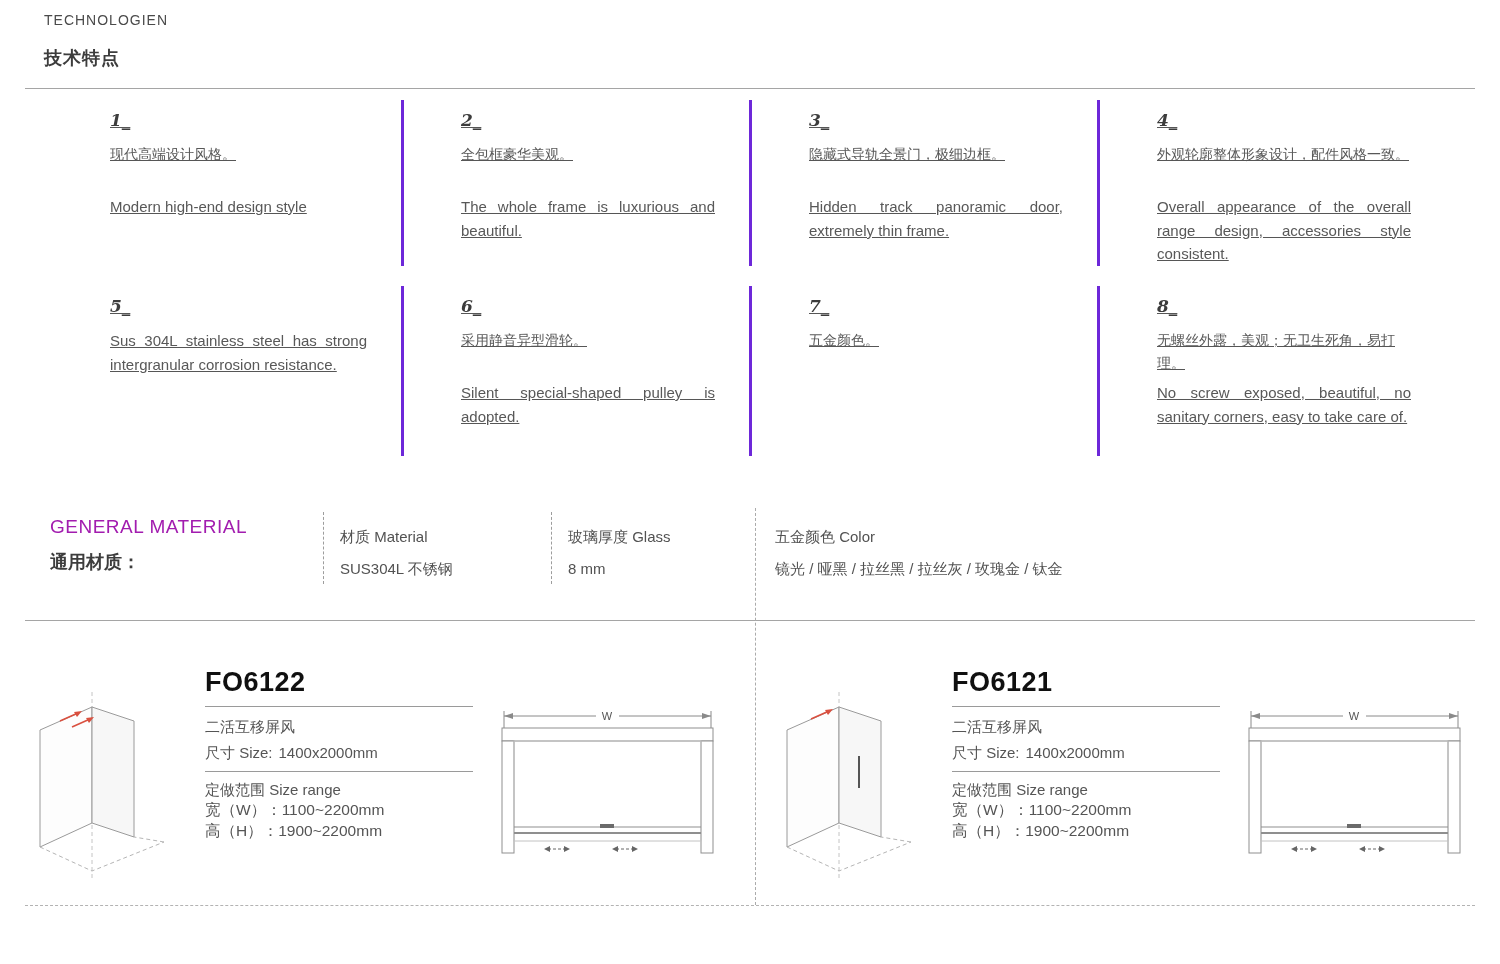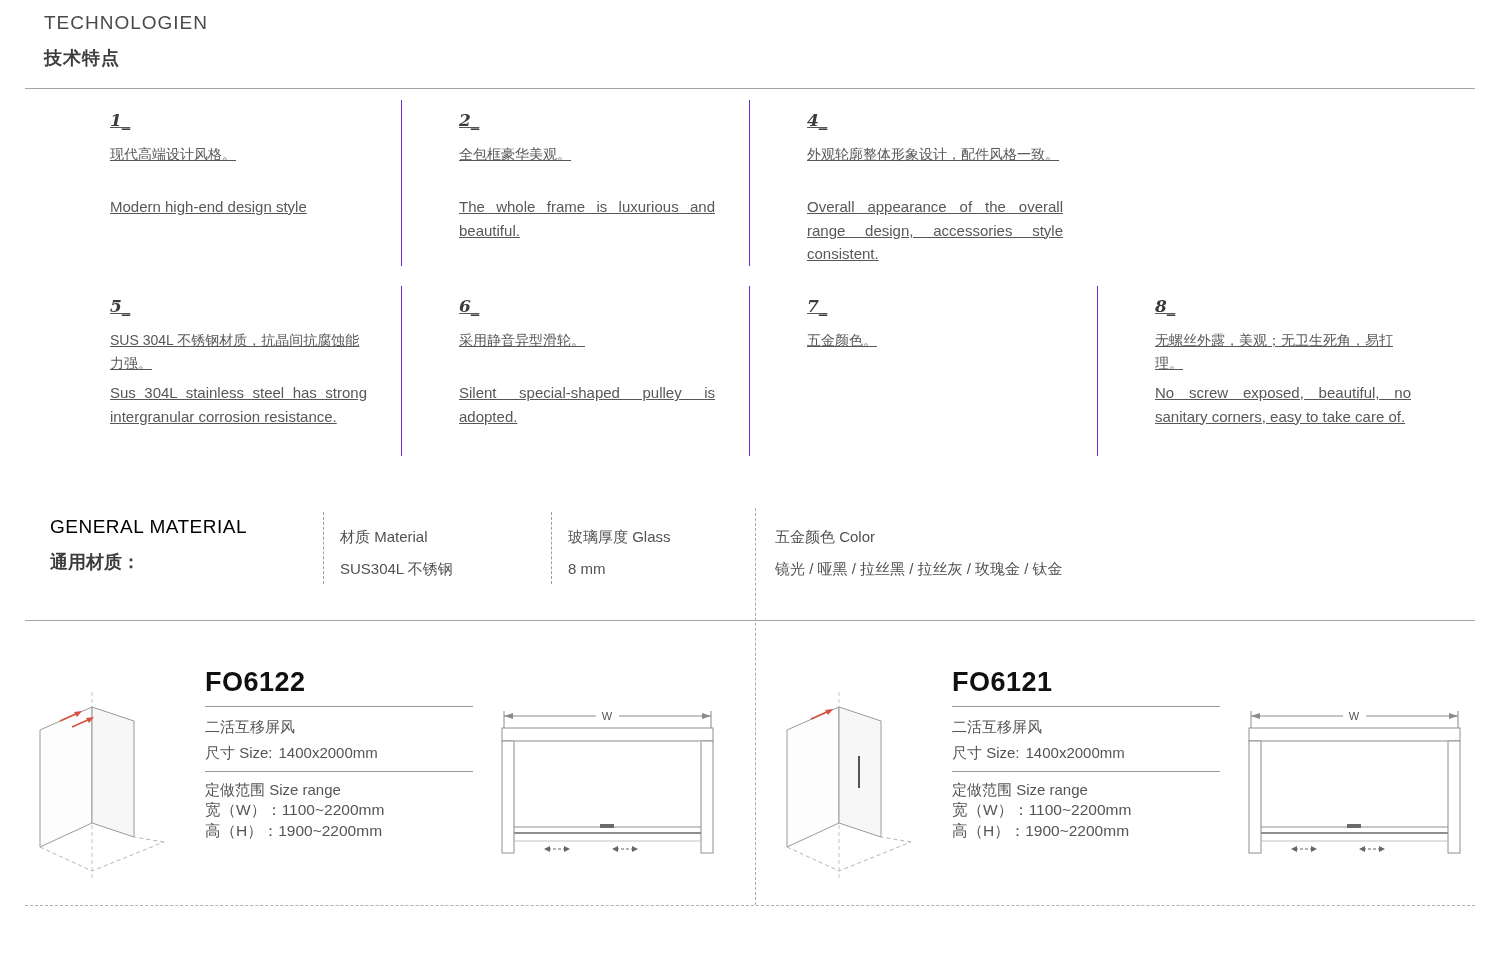--- a/index.html
+++ b/index.html
@@ -4,40 +4,40 @@
 <style>
   html,body{margin:0;padding:0;background:#e8e8e8;}
   .page{
     position:relative;width:1500px;height:964px;background:#ffffff;
     font-family:"Liberation Sans","DejaVu Sans",sans-serif;color:#565656;
     overflow:hidden;margin:0 auto;
   }
   .abs{position:absolute;}
 
   
-  .hdr-en{left:44px;top:12px;font-size:19px;letter-spacing:1px;color:#4a4a4a;font-weight:500;}
+  .hdr-en{left:44px;top:12px;font-size:14px;letter-spacing:1px;color:#4a4a4a;font-weight:500;}
   .hdr-zh{left:44px;top:46px;font-size:18px;color:#3d3d3d;font-weight:600;letter-spacing:1px;}
   .rule{border-top:1px solid #a5a5a5;height:0;}
   .rule-top{left:25px;top:88px;width:1450px;}
   .rule-mid{left:25px;top:620px;width:1450px;}
   .rule-bottom-dashed{left:25px;top:905px;width:1450px;border-top:1px dashed #b3b3b3;height:0;}
 
   
   .feat-row{left:53px;width:1392px;display:grid;grid-template-columns:repeat(4,1fr);}
   .feat-row-1{top:100px;height:158px;}
   .feat-row-2{top:286px;height:170px;}
   .feat-cell{padding:10px 34px 0 57px;box-sizing:border-box;text-decoration:underline;}
-  .feat-cell:not(:first-child){border-left:1px solid #6d28d9;}
+  .feat-cell:not(:first-child){border-left:3px solid #6d28d9;}
   .feat-num{font-family:"DejaVu Serif","Liberation Serif",serif;font-style:italic;font-weight:bold;
     font-size:17px;color:#3c3c3c;margin-bottom:13px;}
   .feat-zh{font-size:14px;line-height:23px;color:#585858;min-height:52px;}
   .feat-en{font-size:15px;line-height:23.5px;color:#585858;text-align:justify;}
 
   
-  .mat-title-en{left:50px;top:516px;font-size:19px;letter-spacing:0.5px;color:#000000;font-weight:500;}
+  .mat-title-en{left:50px;top:516px;font-size:19px;letter-spacing:0.5px;color:#a21caf;font-weight:500;}
   .mat-title-zh{left:50px;top:550px;font-size:18px;color:#3d3d3d;font-weight:600;}
   .mat-div{border-left:1px dashed #9d9d9d;width:0;top:512px;height:72px;}
   .mat-div-1{left:323px;}
   .mat-div-2{left:551px;}
   .mat-label{font-size:15px;color:#525252;top:528px;}
   .mat-value{font-size:15px;color:#525252;top:560px;}
   .mat-c1{left:340px;} .mat-c2{left:568px;} .mat-c3{left:775px;}
 
   
   .center-dashed{left:755px;top:508px;height:397px;width:0;border-left:1px dashed #ababab;}
@@ -74,30 +74,34 @@
       <div class="feat-num">1_</div>
       <div class="feat-zh">现代高端设计风格。</div>
       <div class="feat-en">Modern high-end design style</div>
     </div>
     <div class="feat-cell">
       <div class="feat-num">2_</div>
       <div class="feat-zh">全包框豪华美观。</div>
       <div class="feat-en">The whole frame is luxurious and beautiful.</div>
     </div>
     <div class="feat-cell">
+      <div class="feat-num">3_</div>
+      <div class="feat-zh">隐藏式导轨全景门，极细边框。</div>
+      <div class="feat-en">Hidden track panoramic door, extremely thin frame.</div>
+    </div>
+    <div class="feat-cell">
       <div class="feat-num">4_</div>
       <div class="feat-zh">外观轮廓整体形象设计，配件风格一致。</div>
       <div class="feat-en">Overall appearance of the overall range design, accessories style consistent.</div>
     </div>
   </div>
 
   <div class="abs feat-row feat-row-2">
     <div class="feat-cell">
       <div class="feat-num">5_</div>
-      <div class="feat-zh">SUS 304L 不锈钢材质，抗晶间抗腐蚀能力强。</div>
       <div class="feat-en">Sus 304L stainless steel has strong intergranular corrosion resistance.</div>
     </div>
     <div class="feat-cell">
       <div class="feat-num">6_</div>
       <div class="feat-zh">采用静音异型滑轮。</div>
       <div class="feat-en">Silent special-shaped pulley is adopted.</div>
     </div>
     <div class="feat-cell">
       <div class="feat-num">7_</div>
       <div class="feat-zh">五金颜色。</div>

